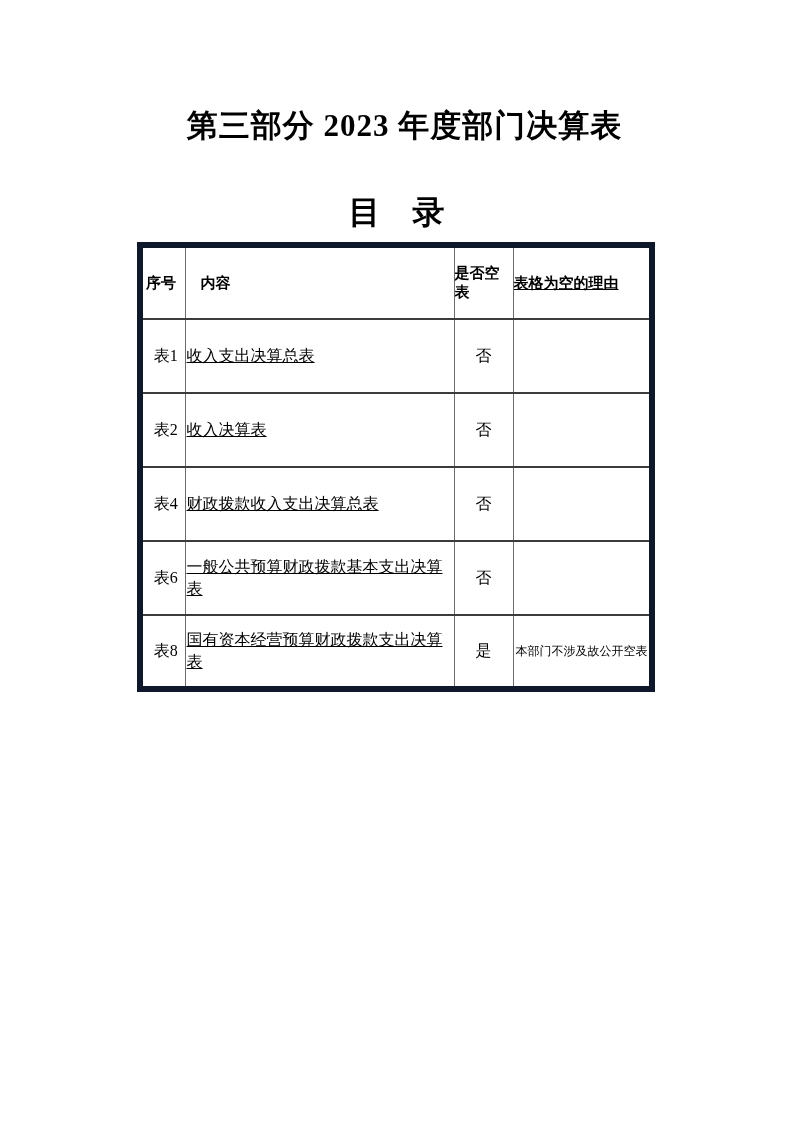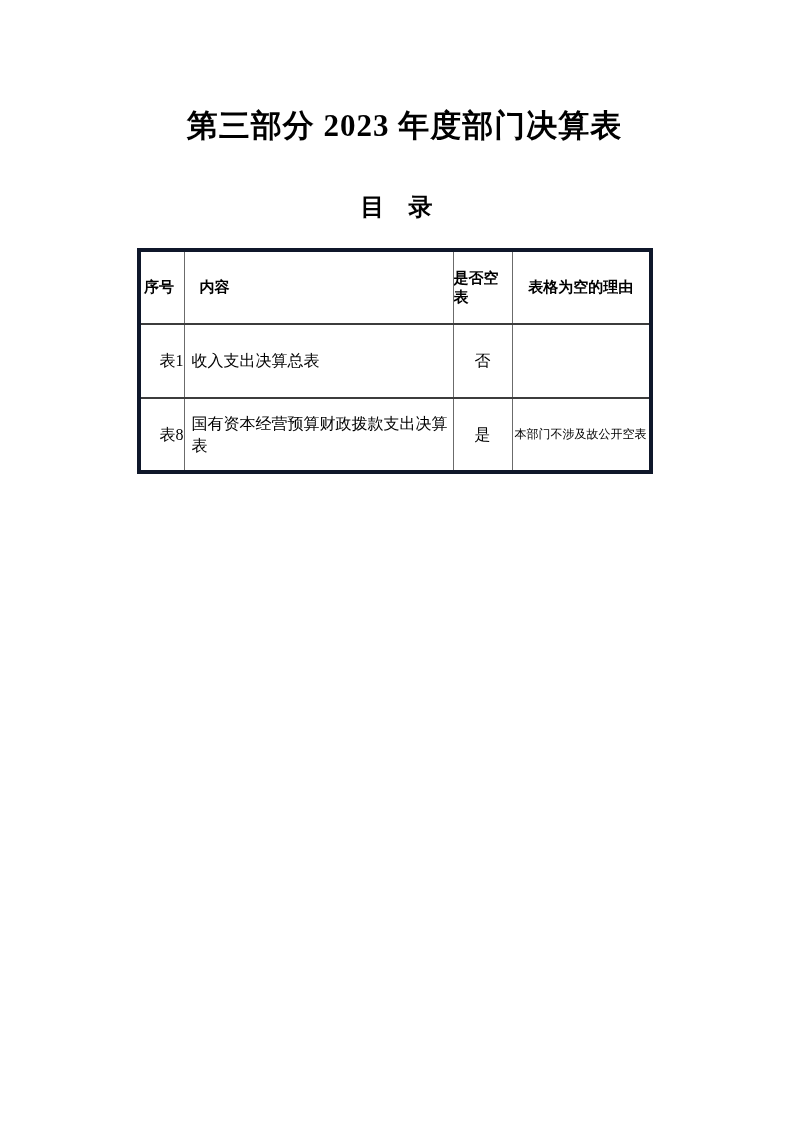--- a/index.html
+++ b/index.html
@@ -27,31 +27,31 @@
   }
   .toc-title {
     position: absolute;
     top: 192px;
     left: 0;
     width: 100%;
     margin: 0;
     text-align: center;
     font-family: "Liberation Sans", sans-serif;
     font-weight: bold;
-    font-size: 24px;
+    font-size: 32px;
     line-height: 1.25;
   }
   table.toc {
     position: absolute;
     left: 137px;
-    top: 248px;
+    top: 242px;
     width: 512px;
     table-layout: fixed;
     border-collapse: collapse;
-    border: 4px solid #0f172a;
+    border: 6px solid #0f172a;
   }
   table.toc th, table.toc td {
     border-left: 1px solid #6b6b6b;
     border-right: 1px solid #6b6b6b;
     border-top: 2px solid #3c3c3c;
     border-bottom: 2px solid #3c3c3c;
     vertical-align: middle;
     overflow: hidden;
   }
   table.toc thead tr { height: 74px; }
@@ -64,23 +64,23 @@
   }
   td {
     font-family: "Liberation Serif", serif;
     font-size: 16px;
     padding: 0;
     line-height: 1.35;
   }
   th.col-no      { text-align: left;   padding-left: 3px; }
   th.col-content { text-align: left;   padding-left: 15px; }
   th.col-empty   { text-align: left; margin-top: 47px; }
-  th.col-reason  { text-align: center; }
-  td.col-no      { text-align: right;   padding-left: 4px; }
-  td.col-content { text-align: left;   padding-left: 7px; padding-right: 2px; }
+  th.col-reason  { text-align: left; text-decoration: underline; }
+  td.col-no      { text-align: center;   padding-left: 4px; }
+  td.col-content { text-align: left;   padding-left: 1px; padding-right: 2px; text-decoration: underline; }
   td.col-empty   { text-align: center; }
   td.col-reason  { text-align: left; font-size: 12px; white-space: nowrap; padding: 0 2px; }
 </style>
 </head>
 <body>
 
 <h1 class="doc-title">第三部分 2023 年度部门决算表</h1>
 
 <h2 class="toc-title">目　录</h2>
 
@@ -100,19 +100,37 @@
       </tr>
   </thead>
   <tbody>
       <tr>
         <td class="col-no">表1</td>
         <td class="col-content">收入支出决算总表</td>
         <td class="col-empty">否</td>
         <td class="col-reason"></td>
       </tr>
       <tr>
+        <td class="col-no">表2</td>
+        <td class="col-content">收入决算表</td>
+        <td class="col-empty">否</td>
+        <td class="col-reason"></td>
+      </tr>
+      <tr>
+        <td class="col-no">表4</td>
+        <td class="col-content">财政拨款收入支出决算总表</td>
+        <td class="col-empty">否</td>
+        <td class="col-reason"></td>
+      </tr>
+      <tr>
+        <td class="col-no">表6</td>
+        <td class="col-content">一般公共预算财政拨款基本支出决算表</td>
+        <td class="col-empty">否</td>
+        <td class="col-reason"></td>
+      </tr>
+      <tr>
         <td class="col-no">表8</td>
         <td class="col-content">国有资本经营预算财政拨款支出决算表</td>
         <td class="col-empty">是</td>
         <td class="col-reason">本部门不涉及故公开空表</td>
       </tr>
     </tbody>
 </table>
 
 </body></html>

